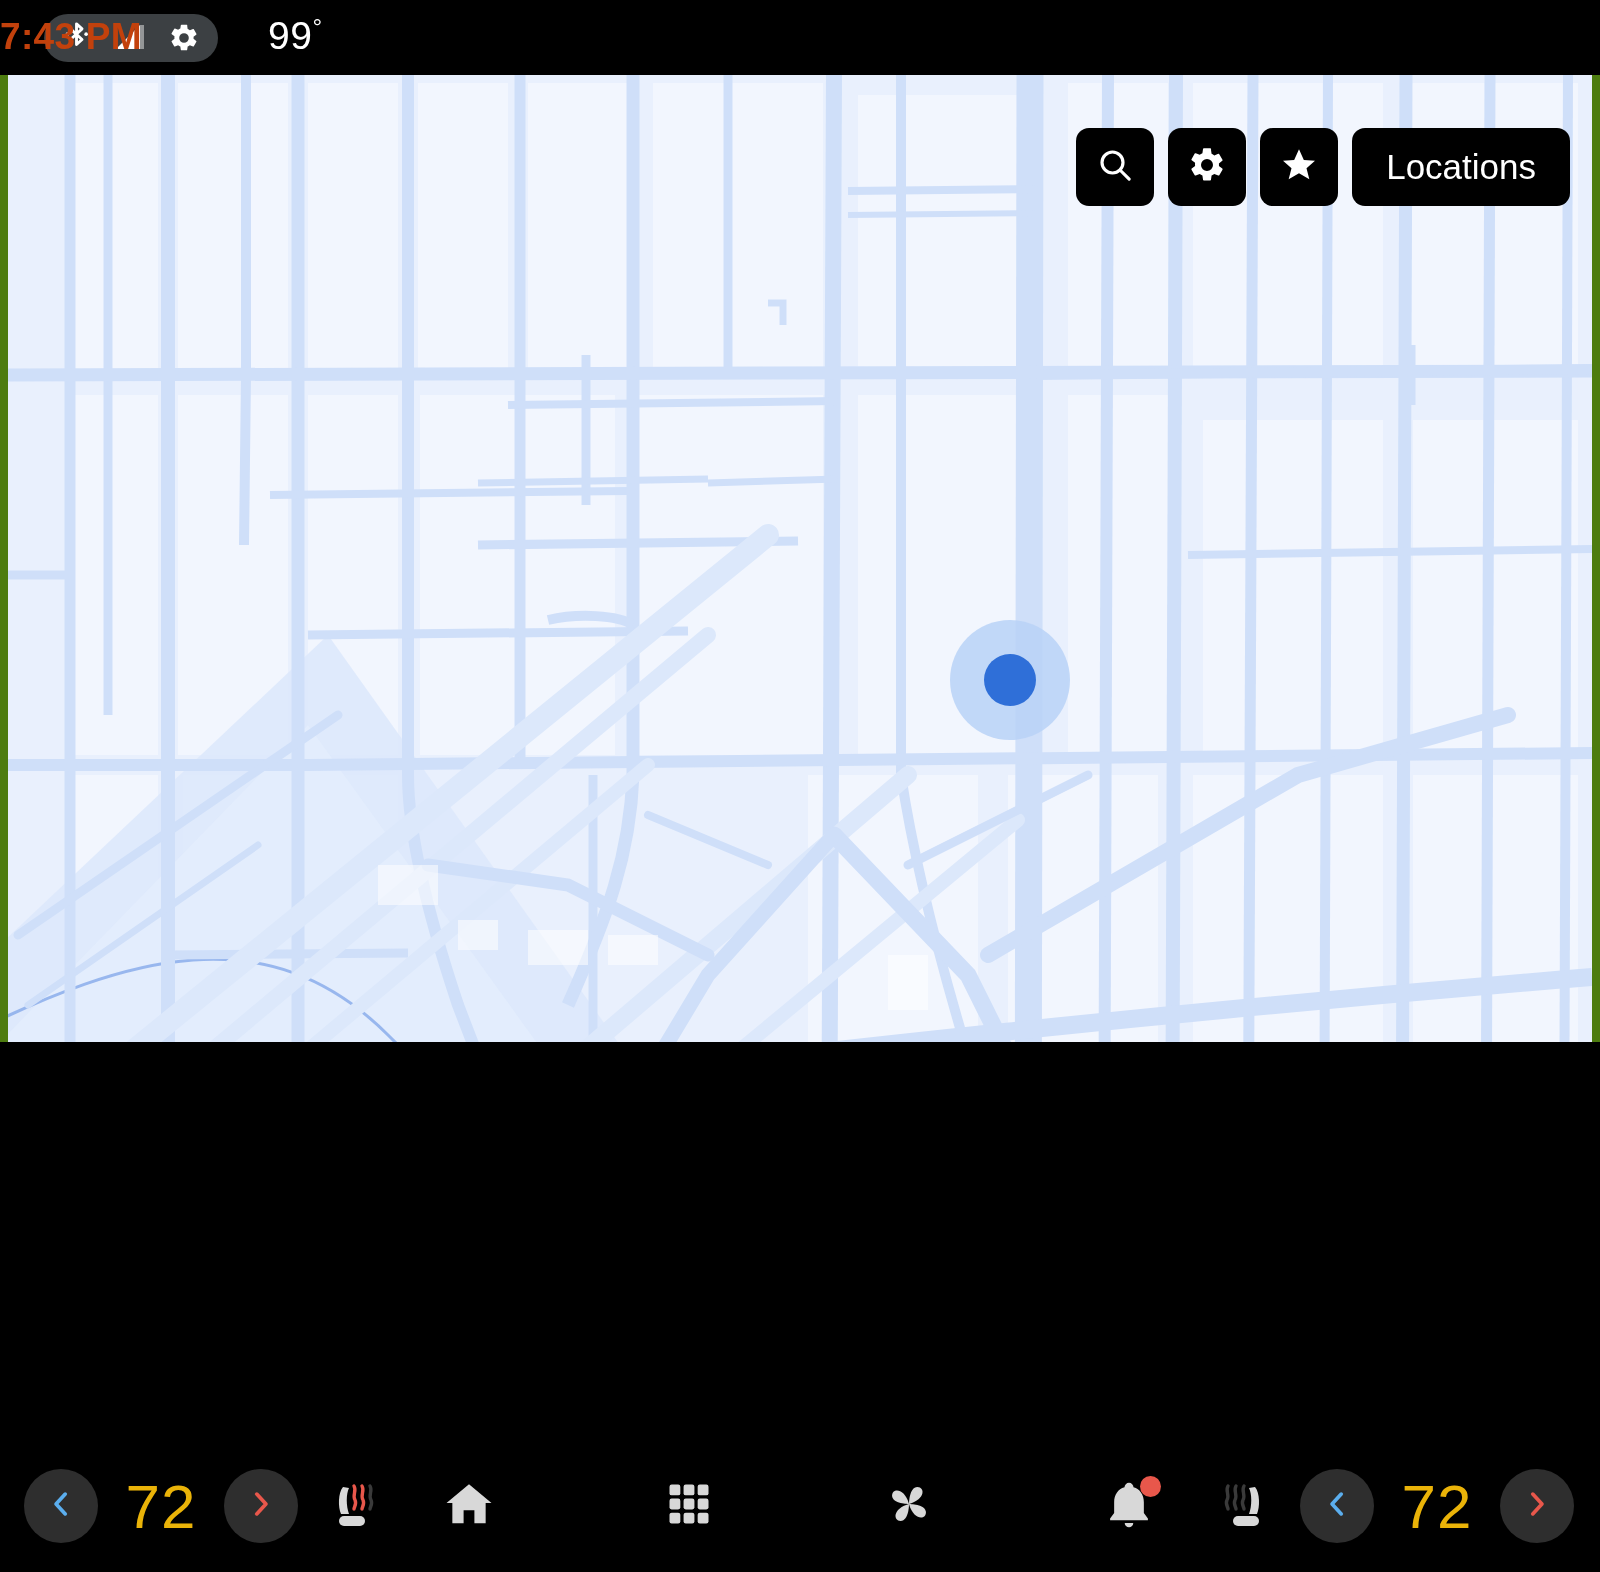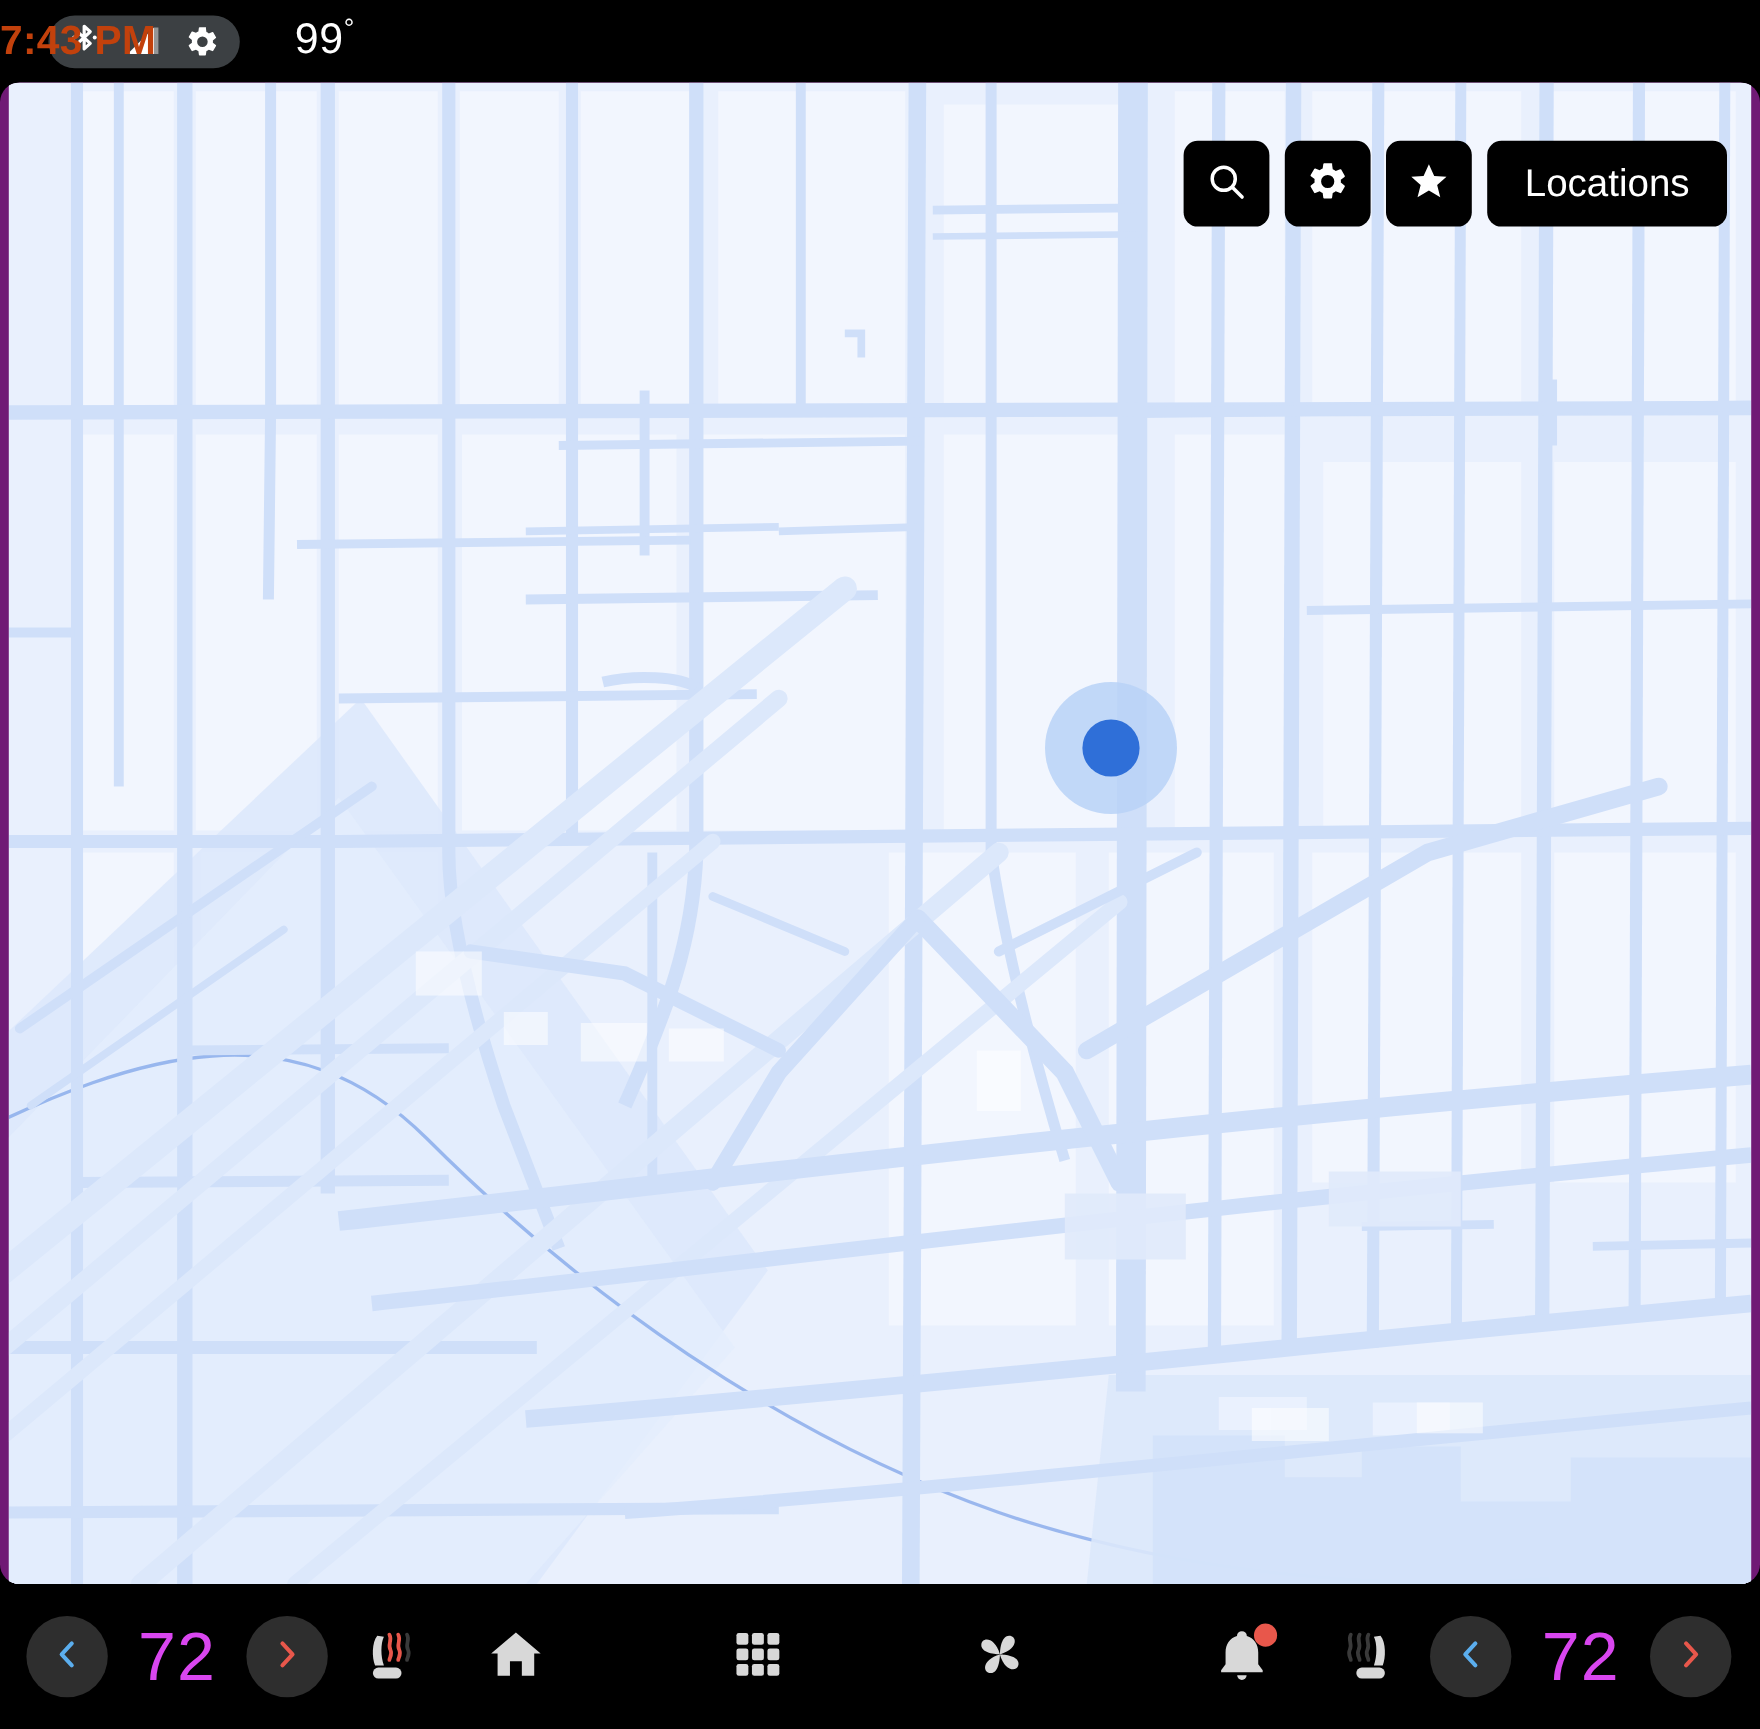--- a/index.html
+++ b/index.html
@@ -29,22 +29,22 @@
   }
   .temp-out .deg { font-size:24px; vertical-align:super; }
   .clock {
     position:absolute; left:0; top:16px; width:1600px;
     text-align:left; color:#c2410c;
     font-size:37px; font-weight:700; letter-spacing:.3px;
   }
 
   
   .map-wrap {
-    position:absolute; left:0; top:75px; width:1600px; height:1365px;
-    background:#701a75; overflow:hidden;border-radius:18px;
+    position:absolute; left:0; top:75px; width:1600px; height:967px;
+    background:#4d7c0f; overflow:hidden;
   }
   .map {
     position:absolute; left:8px; top:0; width:1584px; height:1365px;
     background:#E9F0FD; overflow:hidden;
   }
   .map svg { display:block; width:1584px; height:1365px; }
 
   
   .map-toolbar {
     position:absolute; right:30px; top:53px;
@@ -70,21 +70,21 @@
   }
   .climate.left { margin-left:24px; }
   .round-btn {
     width:74px; height:74px; border-radius:50%;
     background:#2E2E2E;
     display:flex; align-items:center; justify-content:center;
     cursor:pointer; flex:0 0 auto;
   }
   .temp-val {
     width:126px; text-align:center;
-    color:#d946ef; font-size:62px; font-weight:300; letter-spacing:1px;
+    color:#eab308; font-size:62px; font-weight:300; letter-spacing:1px;
   }
   .seat-btn {
     width:108px; height:92px;
     display:flex; align-items:center; justify-content:center;
     cursor:pointer; flex:0 0 auto;
   }
   .navgroup {
     flex:1 1 auto; display:flex; align-items:center; justify-content:center;
     gap:128px;
   }

